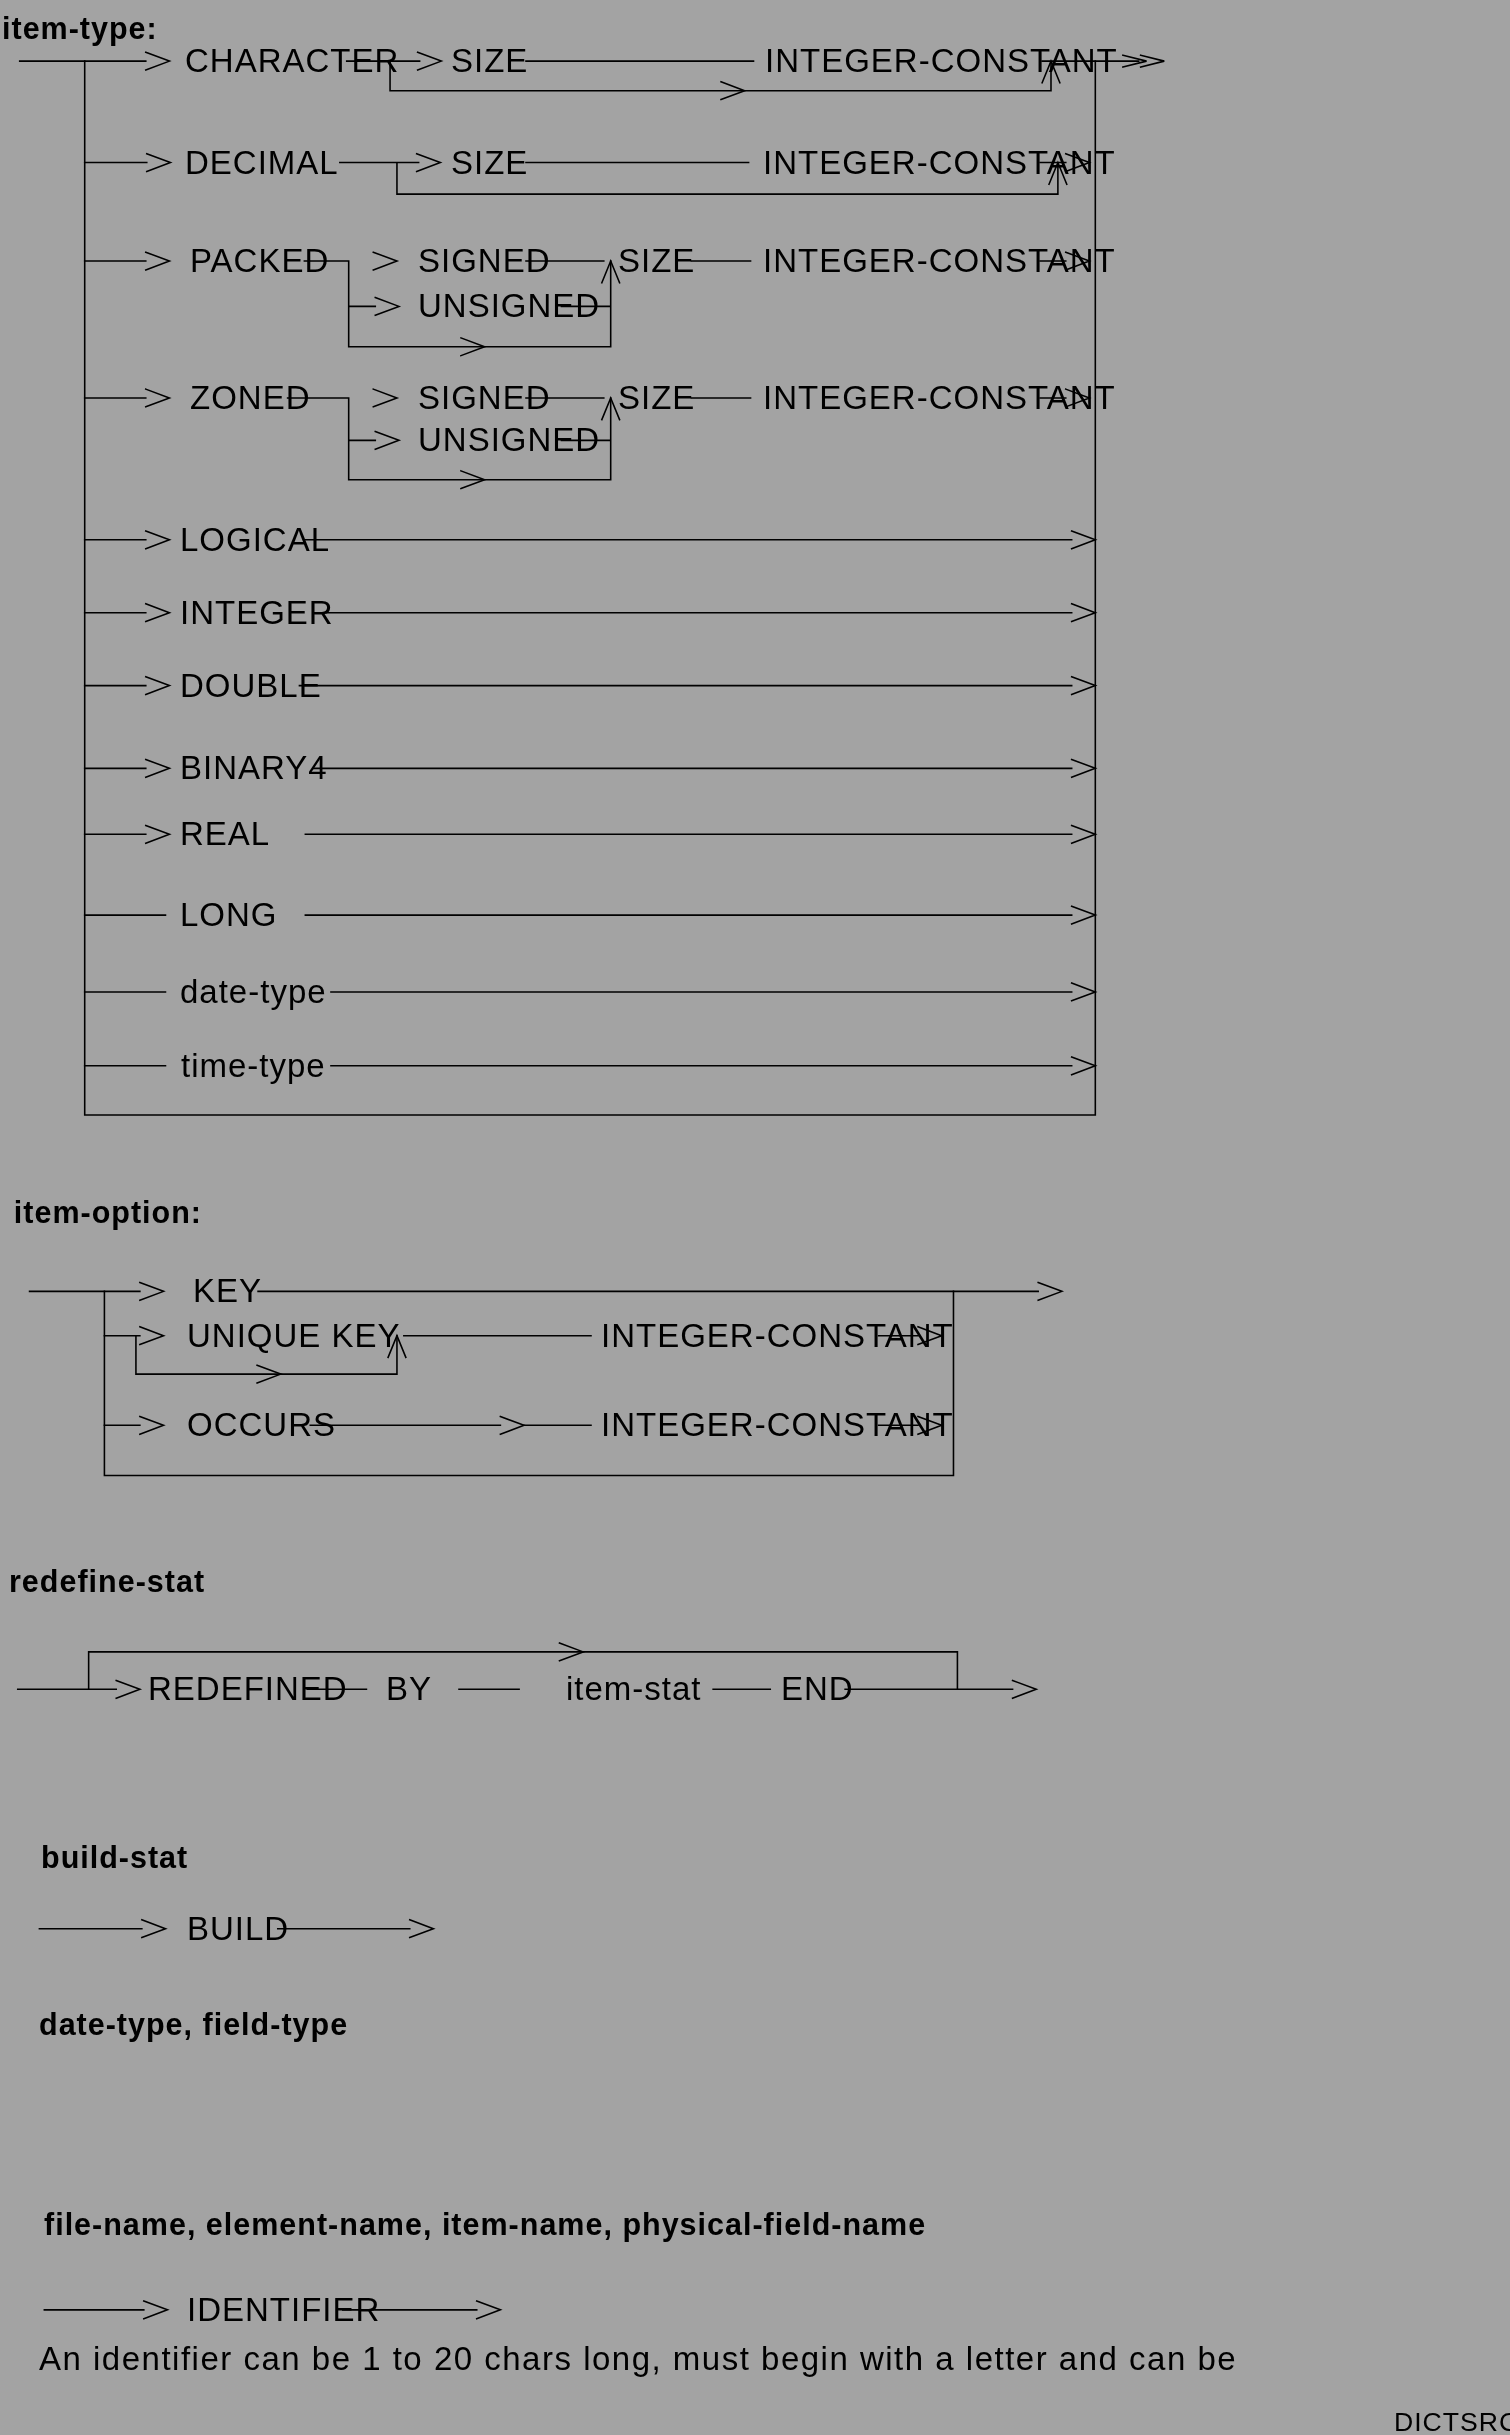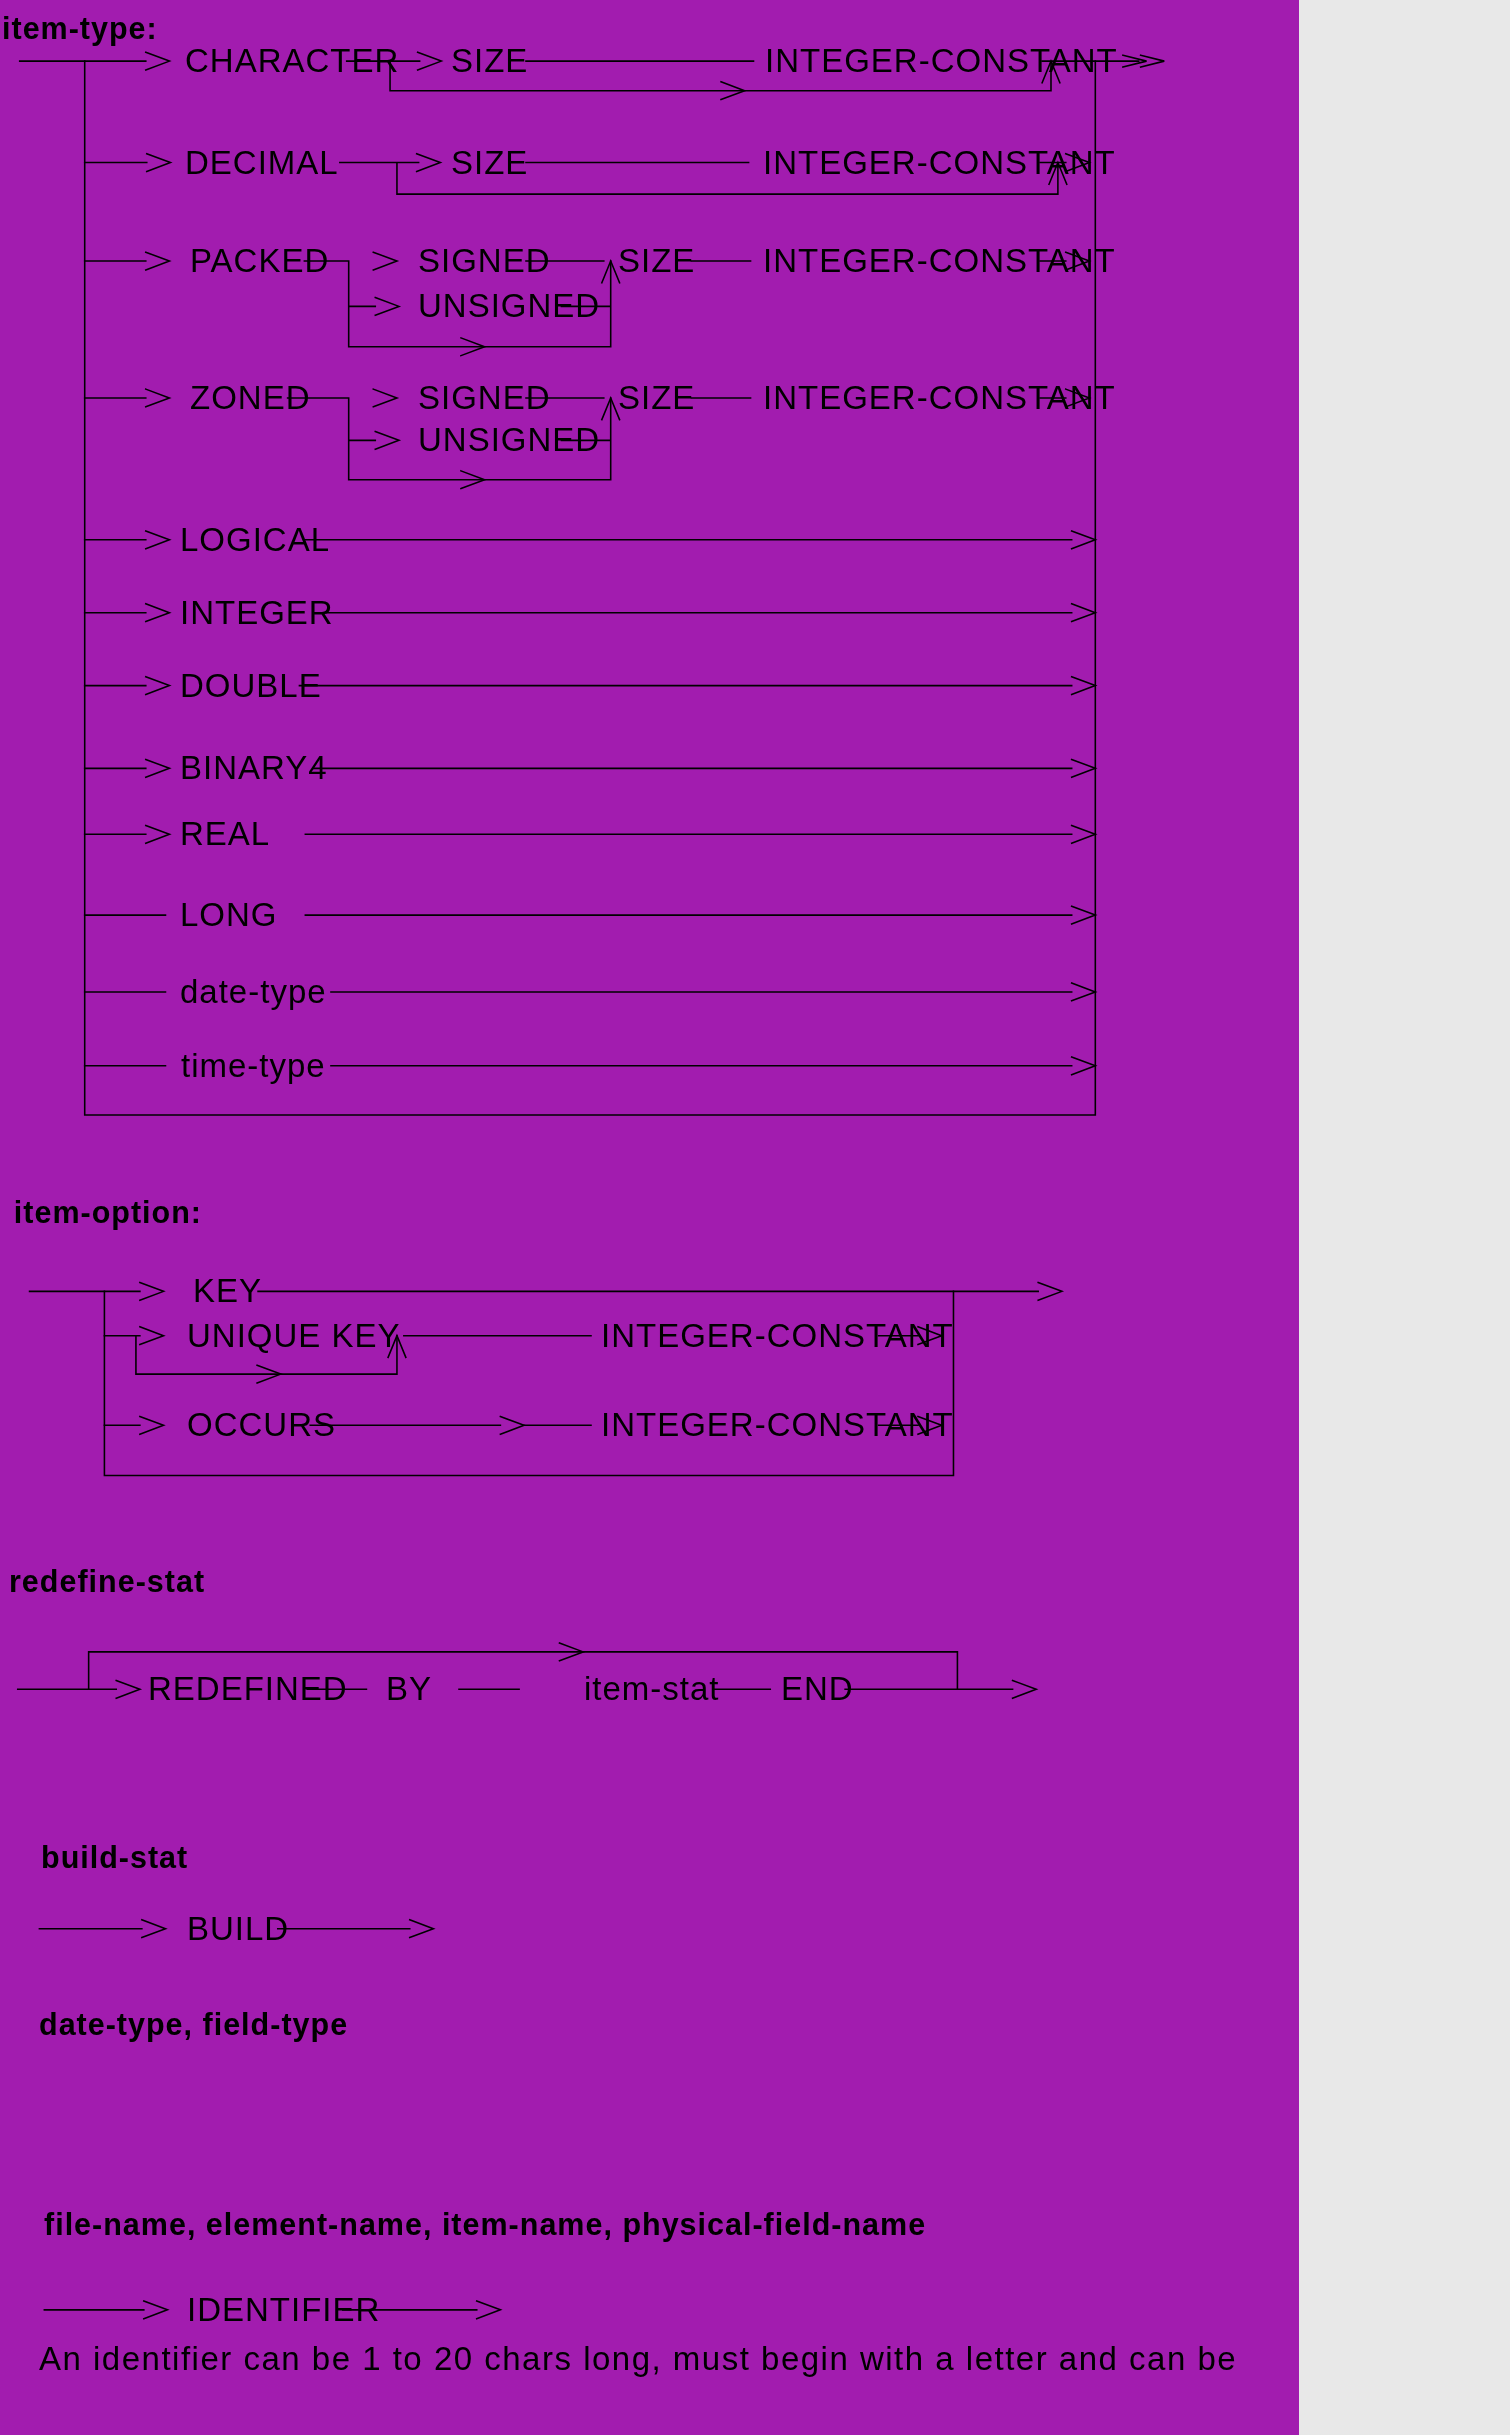--- a/index.html
+++ b/index.html
@@ -1,19 +1,19 @@
 <!DOCTYPE html>
 <html><head>
 <meta charset="utf-8">
 <style>
   html,body{margin:0;padding:0;background:#e8e8e8;}
   .page{
     position:relative;
-    width:1299px;height:2435px;
-    background:#a21caf;
+    width:1510px;height:2435px;
+    background:#a3a3a3;
     font-family:"Liberation Sans", sans-serif;
     color:#000;
     overflow:hidden;
   }
   svg.lines{position:absolute;left:0;top:0;}
   svg.lines path{fill:none;stroke:#000;stroke-width:1.6;stroke-linecap:square;stroke-linejoin:miter;}
   .heading{
     position:absolute;transform:translateY(-50%);
     font-size:30.5px;font-weight:bold;letter-spacing:1px;white-space:nowrap;
   }
@@ -121,21 +121,21 @@
   <div class="heading" style="left:13.8px;top:1212px">item-option:</div>
   <div class="lbl" style="left:193px;top:1291px">KEY</div>
   <div class="lbl" style="left:187px;top:1336px">UNIQUE KEY</div>
   <div class="lbl" style="left:601px;top:1336px">INTEGER-CONSTANT</div>
   <div class="lbl" style="left:187px;top:1425px">OCCURS</div>
   <div class="lbl" style="left:601px;top:1425px">INTEGER-CONSTANT</div>
 
   <div class="heading" style="left:9px;top:1581px">redefine-stat</div>
   <div class="lbl" style="left:148px;top:1689px">REDEFINED</div>
   <div class="lbl" style="left:386px;top:1689px">BY</div>
-  <div class="lbl" style="left:584px;top:1689px">item-stat</div>
+  <div class="lbl" style="left:566px;top:1689px">item-stat</div>
   <div class="lbl" style="left:781px;top:1689px">END</div>
 
   <div class="heading" style="left:41px;top:1857px">build-stat</div>
   <div class="lbl" style="left:187px;top:1929px">BUILD</div>
 
   <div class="heading" style="left:39px;top:2024px">date-type, field-type</div>
 
   <div class="heading" style="left:44px;top:2224px">file-name, element-name, item-name, physical-field-name</div>
   <div class="lbl" style="left:187px;top:2310px">IDENTIFIER</div>
   <div class="para" style="left:39px;top:2359px">An identifier can be 1 to 20 chars long, must begin with a letter and can be</div>

